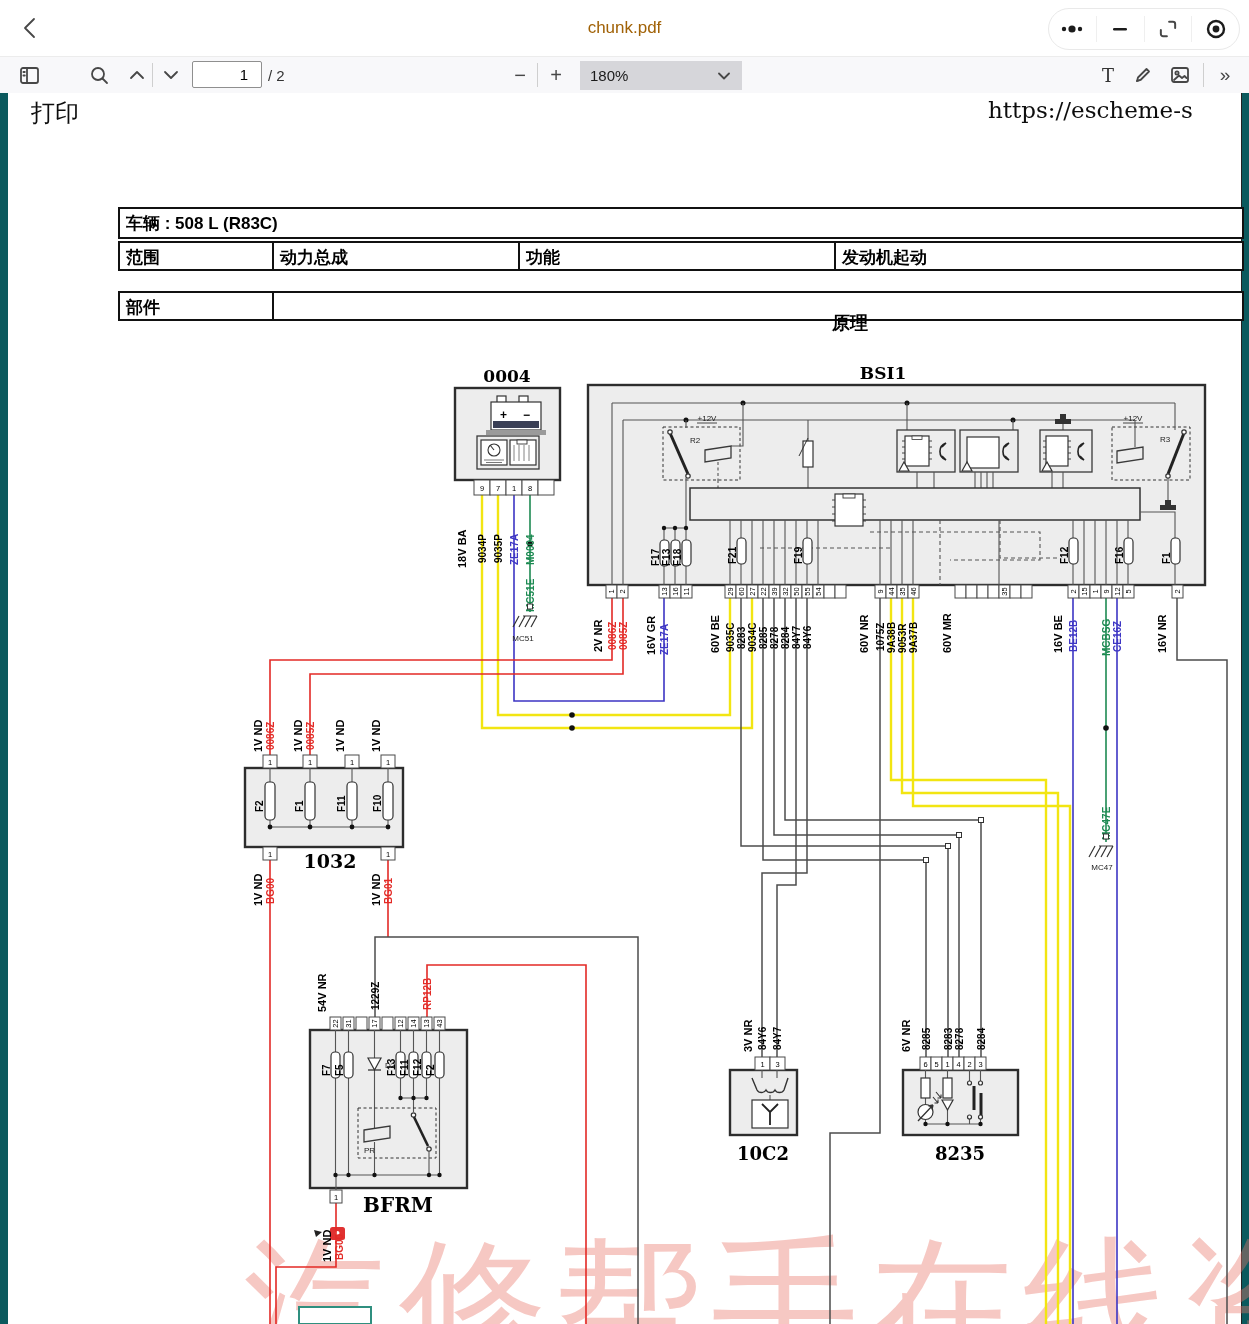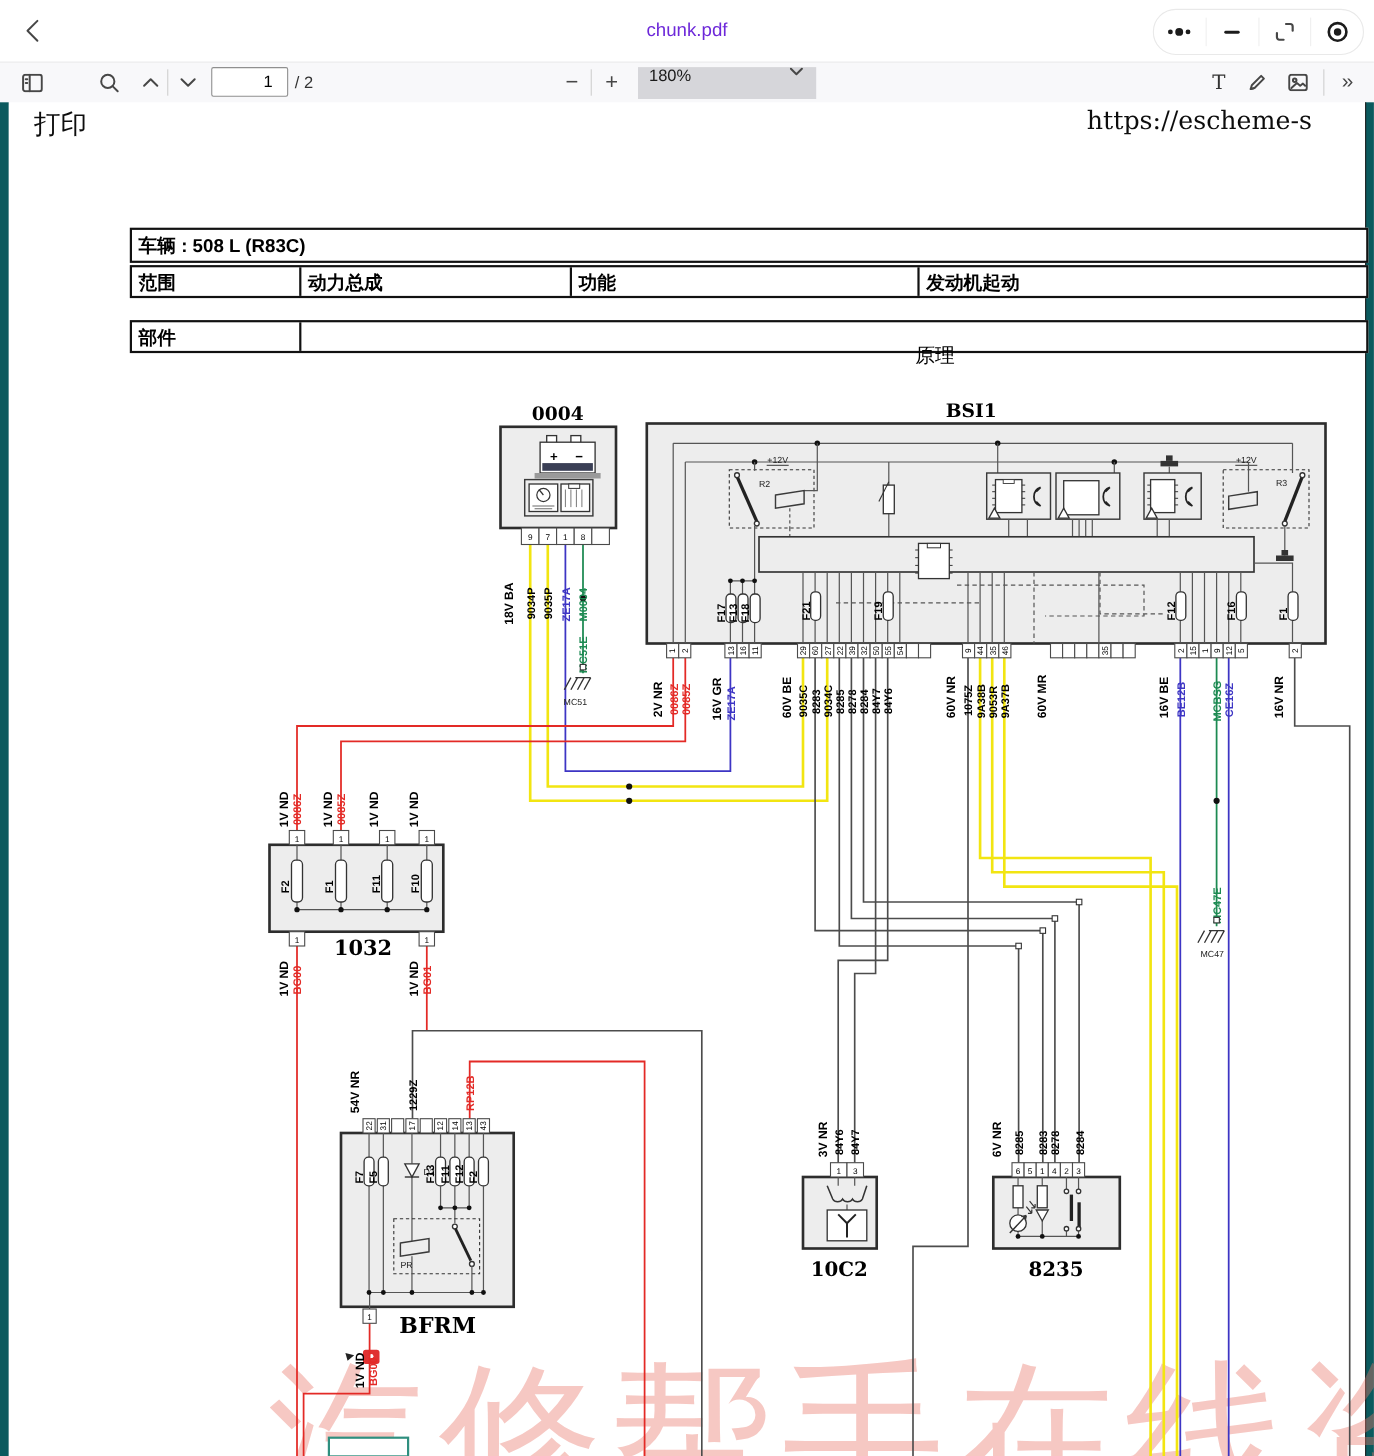--- a/index.html
+++ b/index.html
@@ -3,53 +3,53 @@
 <meta charset="utf-8">
 <style>
   html,body{margin:0;padding:0;}
   body{width:1249px;height:1324px;position:relative;overflow:hidden;
        font-family:"Liberation Sans",sans-serif;background:#ffffff;}
   .abs{position:absolute;}
   
   #titlebar{left:0;top:0;width:1249px;height:56px;background:#fff;}
   #back-btn{left:16px;top:14px;width:28px;height:28px;cursor:pointer;}
   #doc-title{left:0;top:0;width:100%;height:56px;line-height:56px;text-align:center;
-             font-size:17px;color:#6d28d9;}
+             font-size:17px;color:#a16207;}
   #win-pill{left:1048px;top:8px;width:190px;height:40px;border:1px solid #e9e9e9;
             border-radius:22px;display:flex;align-items:center;background:#fff;}
   .pill-seg{flex:1;display:flex;align-items:center;justify-content:center;height:100%;cursor:pointer;}
   .pill-div{width:1px;height:26px;background:#efefef;}
   
   #toolbar{left:0;top:56px;width:1249px;height:37px;background:#f8f8fa;
            border-top:1px solid #ececec;border-bottom:1px solid #bfbfbf;}
   .tbtn{position:absolute;top:3px;width:30px;height:30px;display:flex;align-items:center;
         justify-content:center;cursor:pointer;color:#474747;}
   .tdiv{position:absolute;top:6px;width:1px;height:24px;background:#cfcfcf;}
   #page-input{left:192px;top:4px;width:70px;height:27px;border:1px solid #8f8f8f;border-radius:2px;
         background:#fff;font-size:15px;text-align:right;padding:0 13px 0 0;box-sizing:border-box;
         font-family:"Liberation Sans",sans-serif;}
   #page-total{left:268px;top:0;height:37px;line-height:37px;font-size:15px;color:#333;}
   #zoom-select{left:580px;top:4px;width:162px;height:29px;background:#d6d6da;display:flex;
-        cursor:pointer;}
+        align-items:center;cursor:pointer;}
   #zoom-value{font-size:15px;color:#1a1a1a;pad:0;margin-left:10px;flex:1;}
   .glyphbtn{font-size:17px;color:#474747;}
   
   #strip-left{left:0;top:93px;width:8px;height:1231px;background:#0b5a5e;}
   #strip-right{left:1241px;top:93px;width:8px;height:1231px;background:#0b5a5e;border-left:1px solid #222;}
   #pdf-page{left:8px;top:93px;width:1233px;height:1231px;background:#fff;overflow:hidden;}
   #print-header-left{left:14px;top:97px;font-family:"DejaVu Serif","Liberation Serif",serif;
         font-size:24px;color:#0d0d0d;margin-left:17px;}
   #print-header-right{left:988px;top:97px;width:253px;font-family:"DejaVu Serif","Liberation Serif",serif;
         font-size:23px;color:#0d0d0d;white-space:nowrap;overflow:hidden;}
   
   .trow{position:absolute;left:118px;width:1126px;display:flex;border:2px solid #111;box-sizing:border-box;background:#fff;}
   .tcell{border-right:2px solid #111;box-sizing:border-box;padding:3px 6px 0 6px;font-weight:bold;
          font-size:17px;color:#000;white-space:nowrap;overflow:hidden;}
   .tcell:last-child{border-right:none;}
-  #diagram-title{left:790px;top:311px;width:120px;text-align:center;font-size:18px;font-weight:normal;color:#000;}
+  #diagram-title{left:790px;top:311px;width:120px;text-align:center;font-size:18px;font-weight:bold;color:#000;}
   
   #schematic{left:0;top:0;width:1249px;height:1324px;}
   .box{fill:#ededed;stroke:#2d2d2d;stroke-width:2.4;}
   .ibox{fill:#ededed;stroke:#3a3a3a;stroke-width:1.3;}
   .white{fill:#ffffff;stroke:#333;stroke-width:1.2;}
   .pin{fill:#ffffff;stroke:#4a4a4a;stroke-width:1;}
   .wy{stroke:#f2e511;stroke-width:2.4;fill:none;}
   .wr{stroke:#e32a26;stroke-width:1.6;fill:none;}
   .wb{stroke:#3d35c4;stroke-width:1.6;fill:none;}
   .wg{stroke:#1d8a52;stroke-width:1.6;fill:none;}

